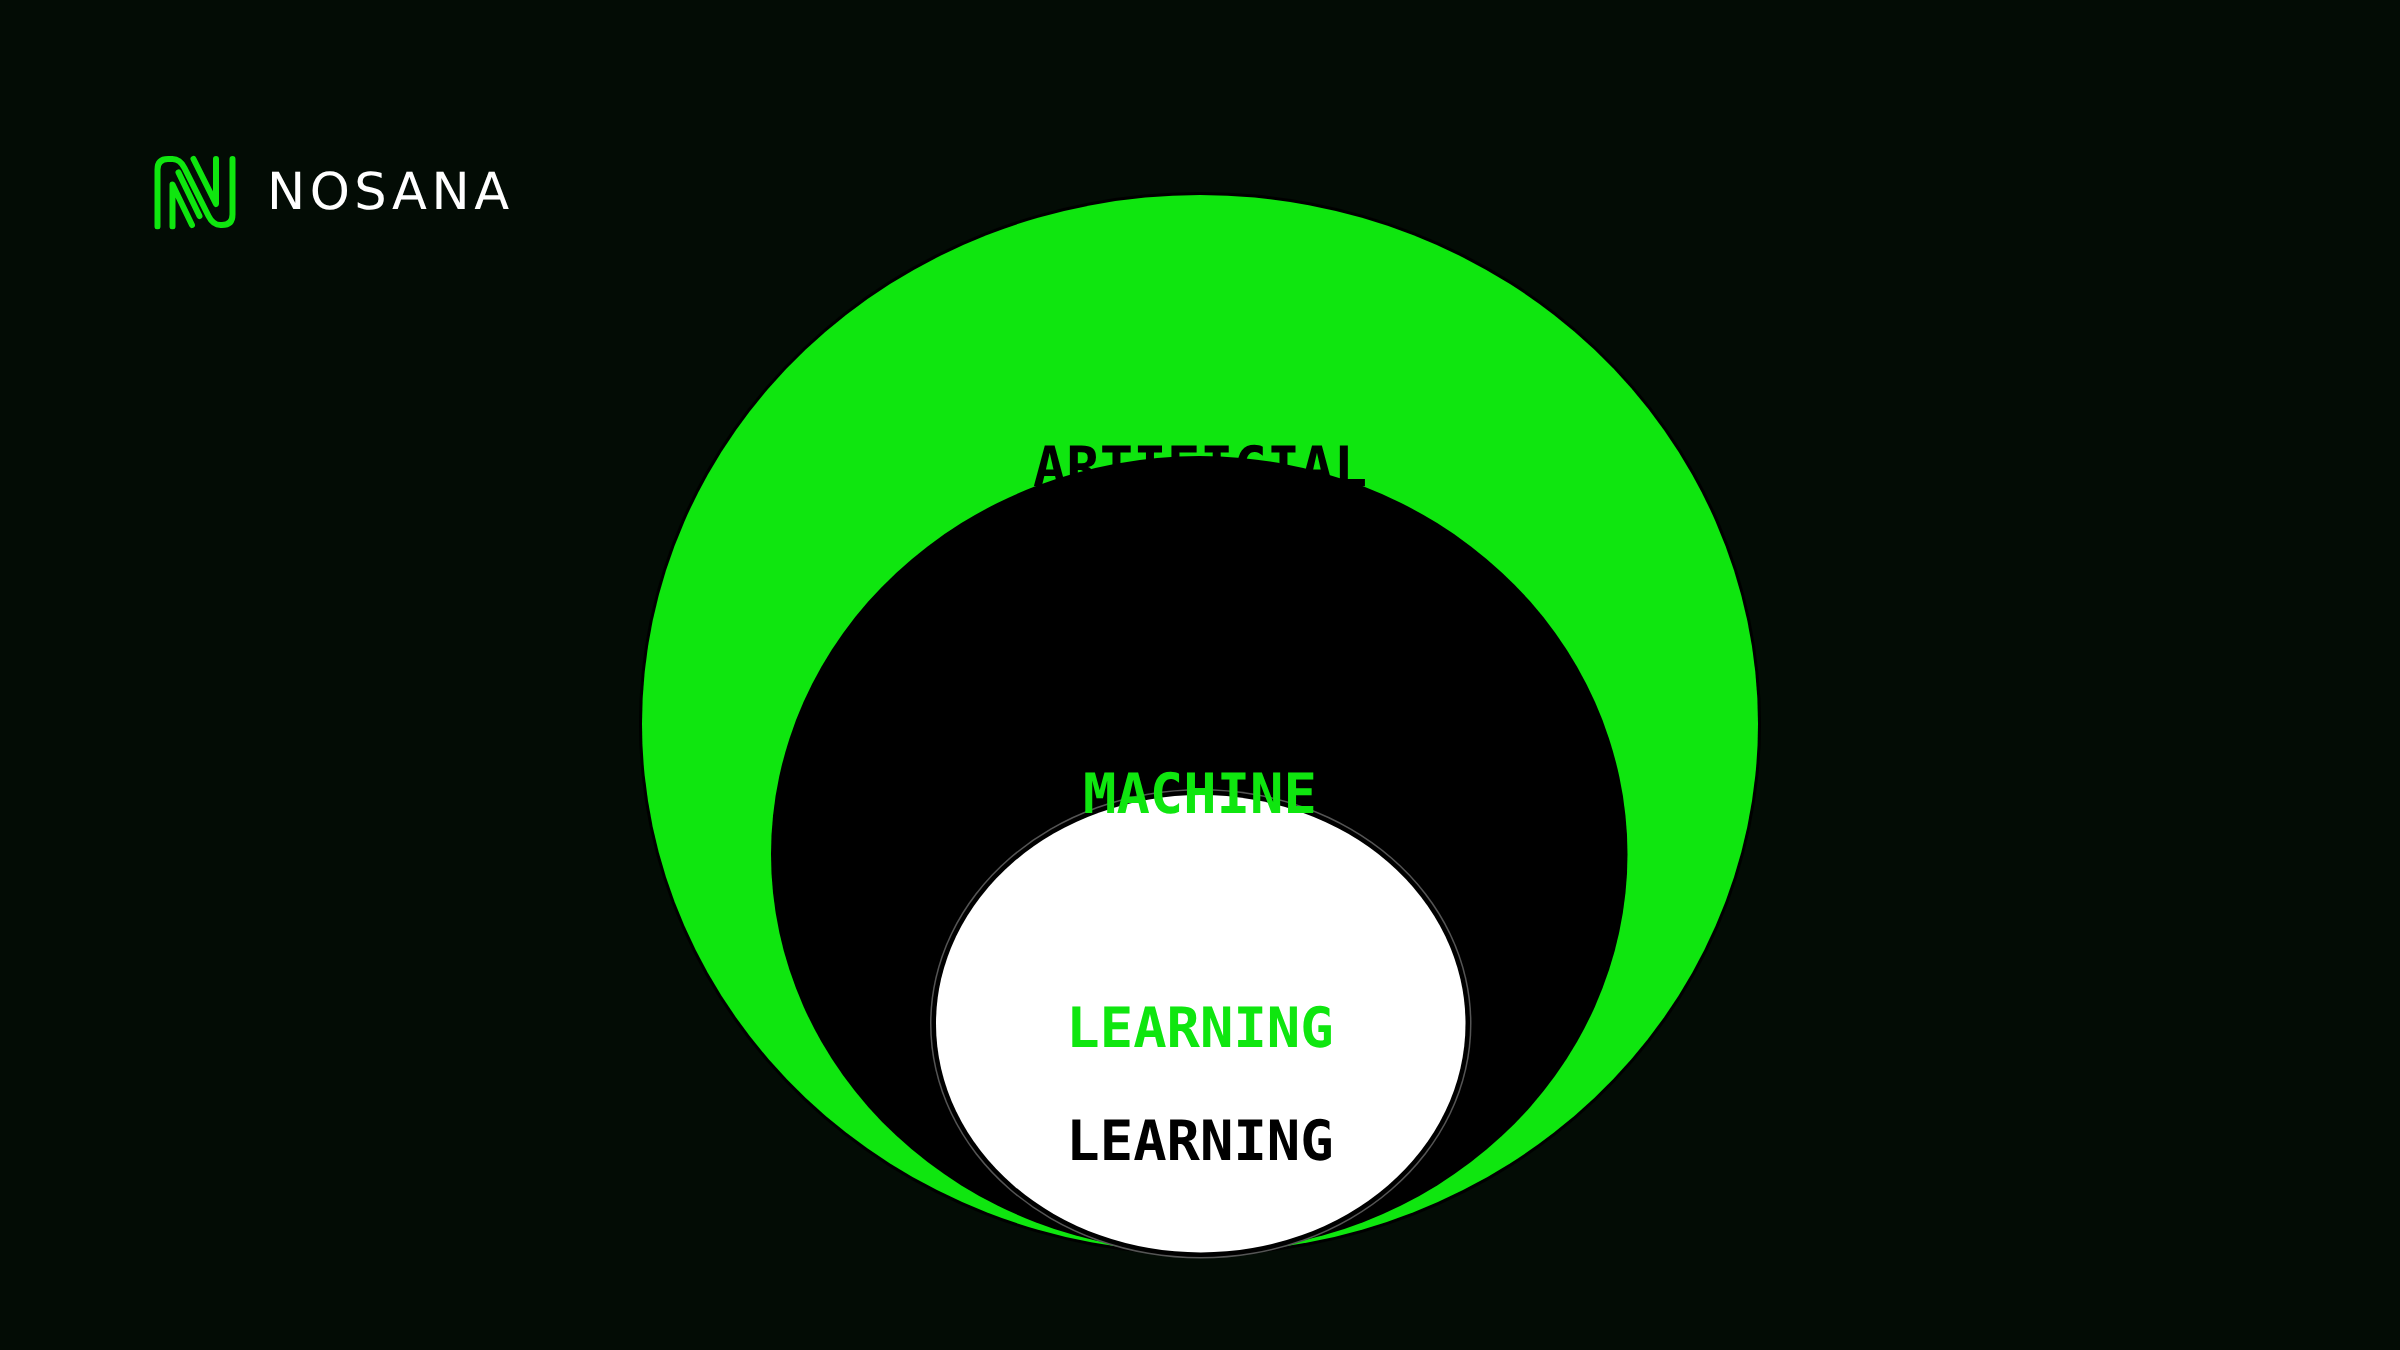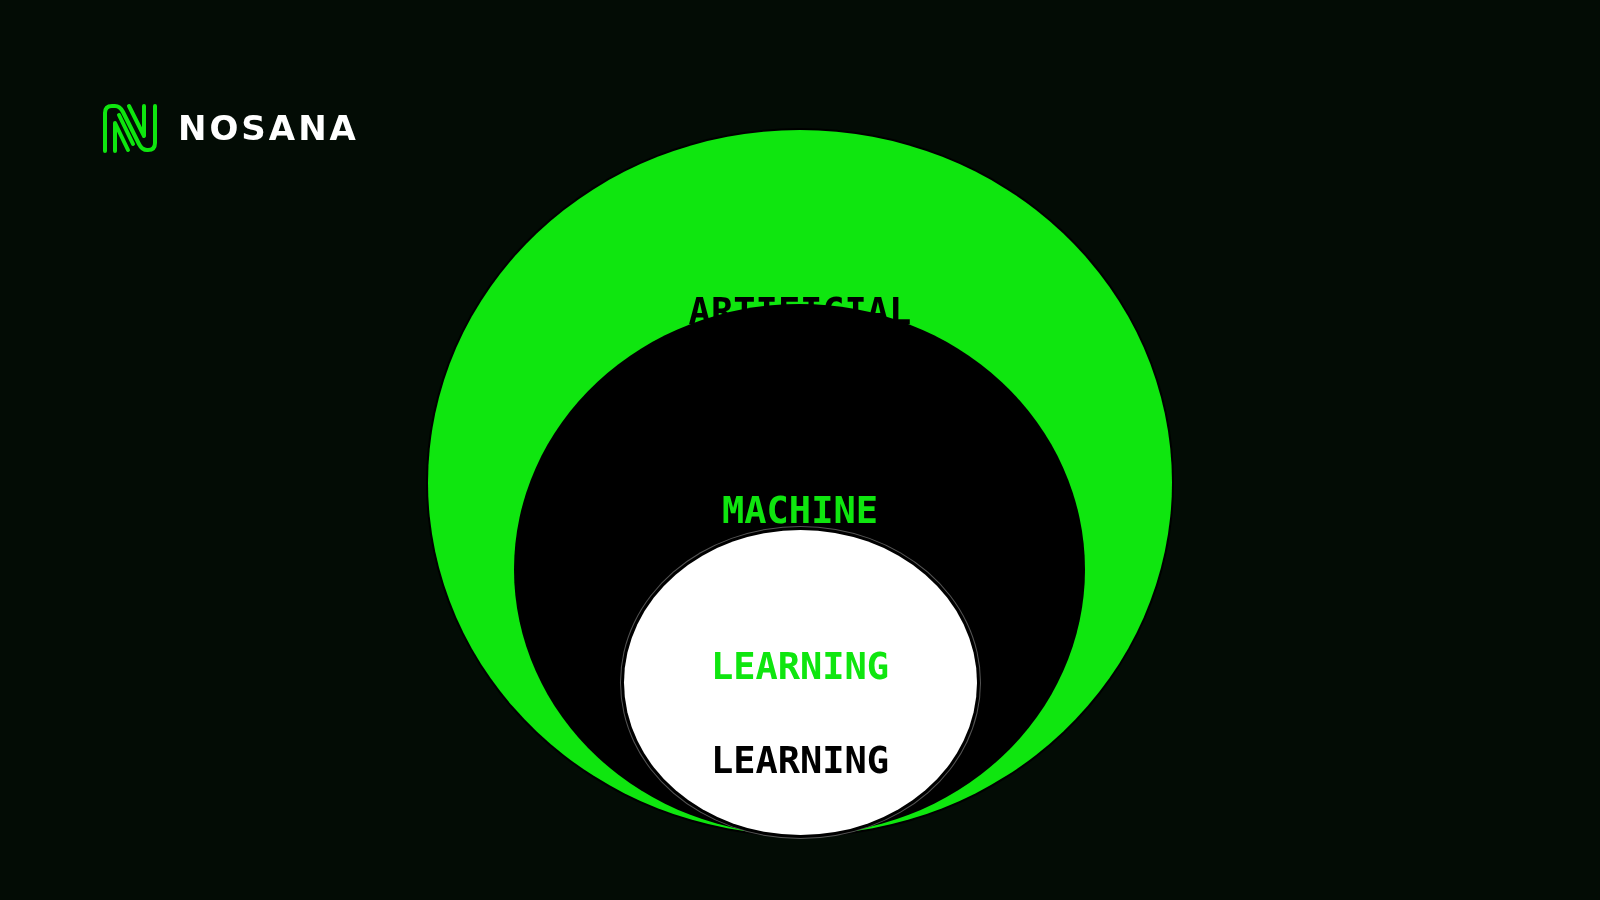--- a/index.html
+++ b/index.html
@@ -6,34 +6,34 @@
   body {
     width:1600px; height:900px; overflow:hidden;
     background:#030c05;
     position:relative;
     font-family: "DejaVu Sans Mono", "Liberation Mono", monospace;
   }
   .logo { position:absolute; left:102px; top:103px; height:50px; display:flex; align-items:center; }
   .logo-icon { width:56px; height:50px; }
   .logo-text {
     position:absolute; left:76px; top:7px;
-    font-family: "DejaVu Sans", sans-serif; font-weight:bold;
+    font-family: "DejaVu Sans", sans-serif; font-weight:normal;
     font-size:34px; letter-spacing:3px; color:#ffffff; line-height:36px;
     white-space:nowrap;
   }
   .ellipse { position:absolute; border-radius:50%; }
   .outer { left:428px; top:130px; width:744px; height:705px; background:#0fe60f; box-shadow:0 0 0 2px #000; }
   .middle { left:514px; top:304px; width:571px; height:531px; background:#000; }
   .inner { left:624px; top:530px; width:353px; height:305px; background:#fff; box-shadow:0 0 0 3px #000, 0 0 0 4px #555; }
   .label {
     position:absolute; left:0; width:1600px; text-align:center;
     font-weight:bold; font-size:37px; line-height:52px; white-space:pre;
   }
   .label-ai { top:182px; color:#000; }
-  .label-ml { top:381px; color:#0fe60f; }
+  .label-ml { top:400px; color:#0fe60f; }
   .label-dl { top:631px; color:#000; }
 </style>
 </head>
 <body>
 
 <div class="logo">
   <svg class="logo-icon" viewBox="0 0 56 50" fill="none" stroke="#0fe60f" stroke-width="4" stroke-linejoin="round" stroke-linecap="round">
     <path d="M3 48 V10 Q3 3 10 3 H13 Q18 3 21 9 L37 41 Q40 47 45 47 H46 Q53 47 53 40 V3"></path>
     <path d="M13 48 V20 L26 47"></path>
     <path d="M17 12 L31 41"></path>

